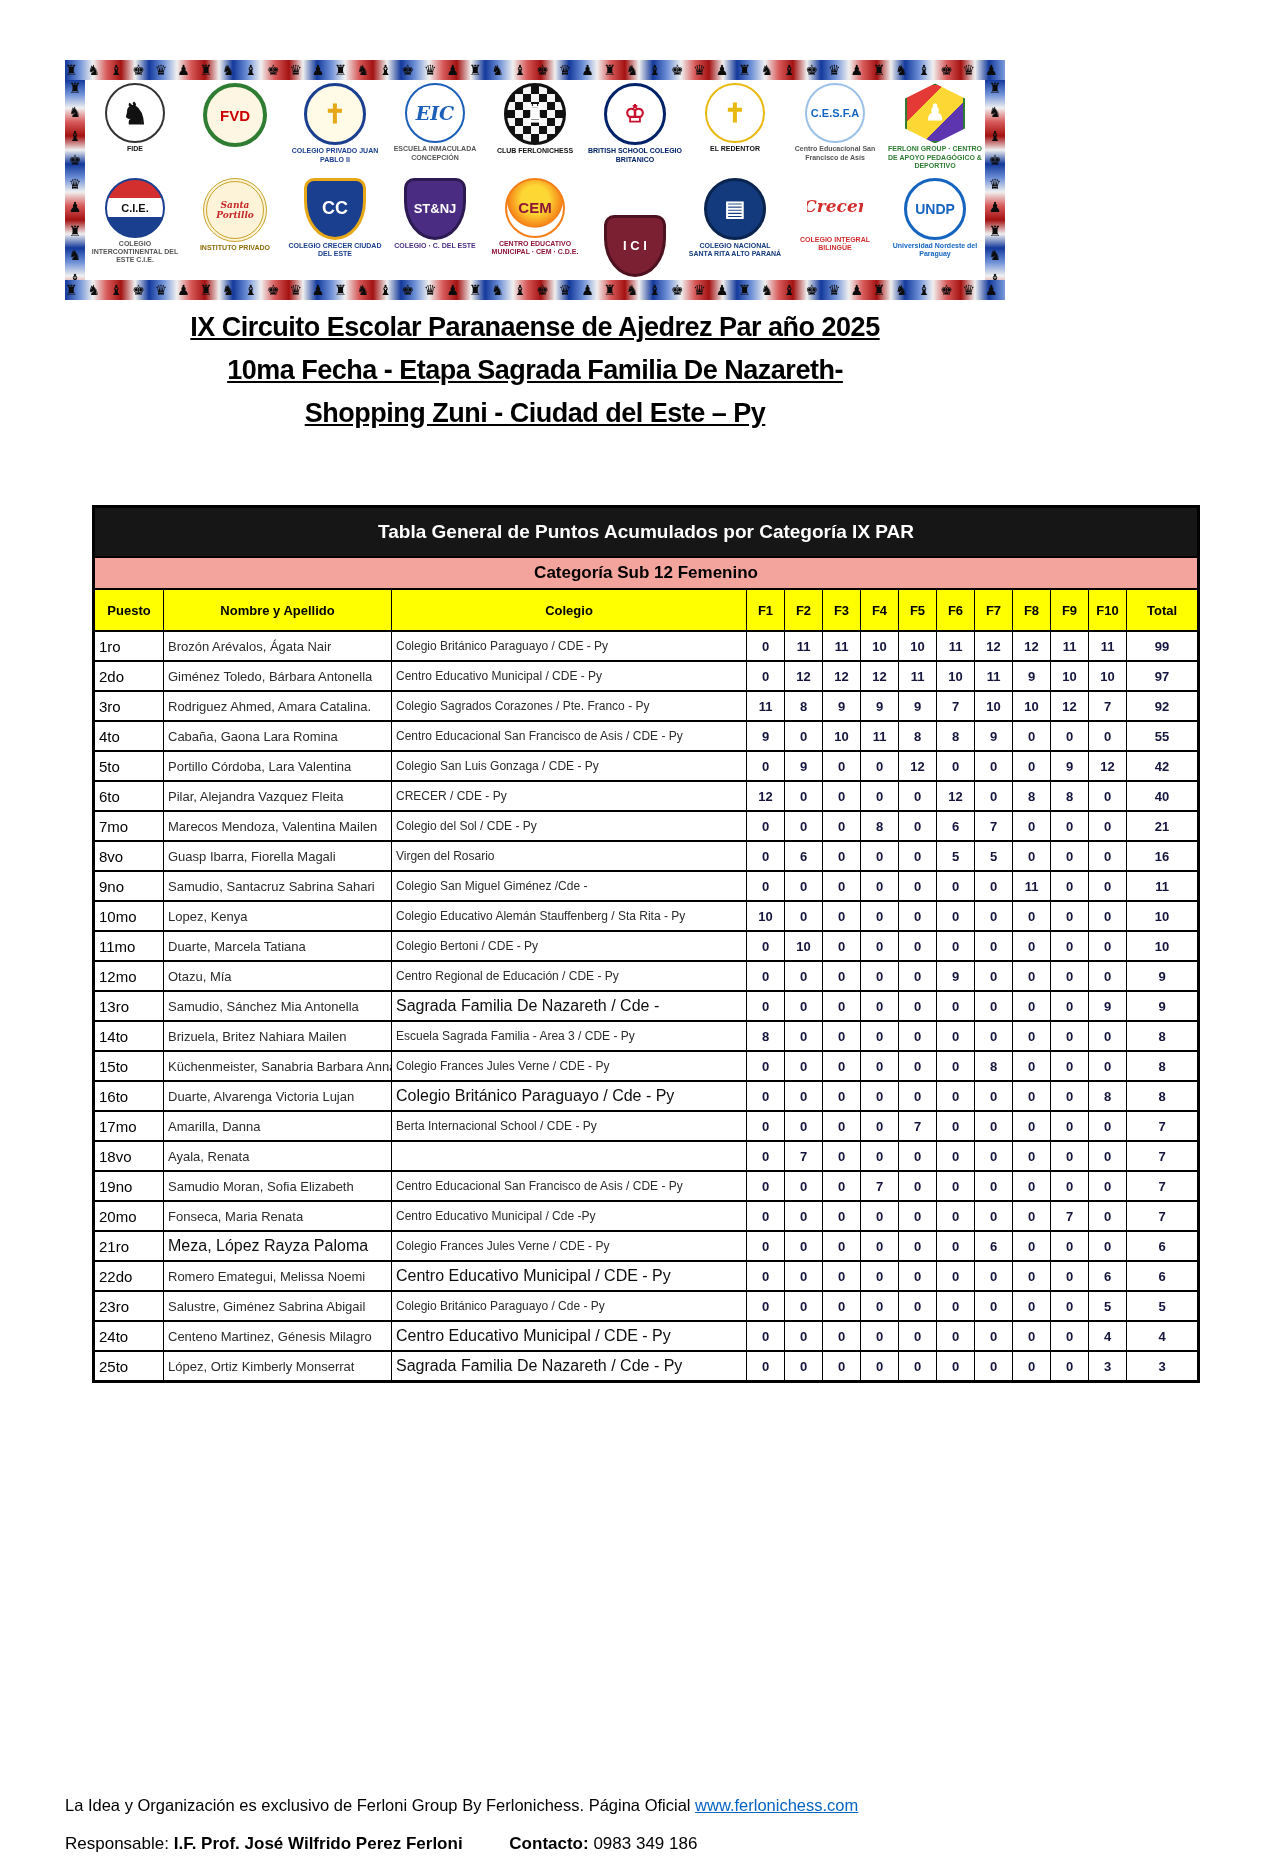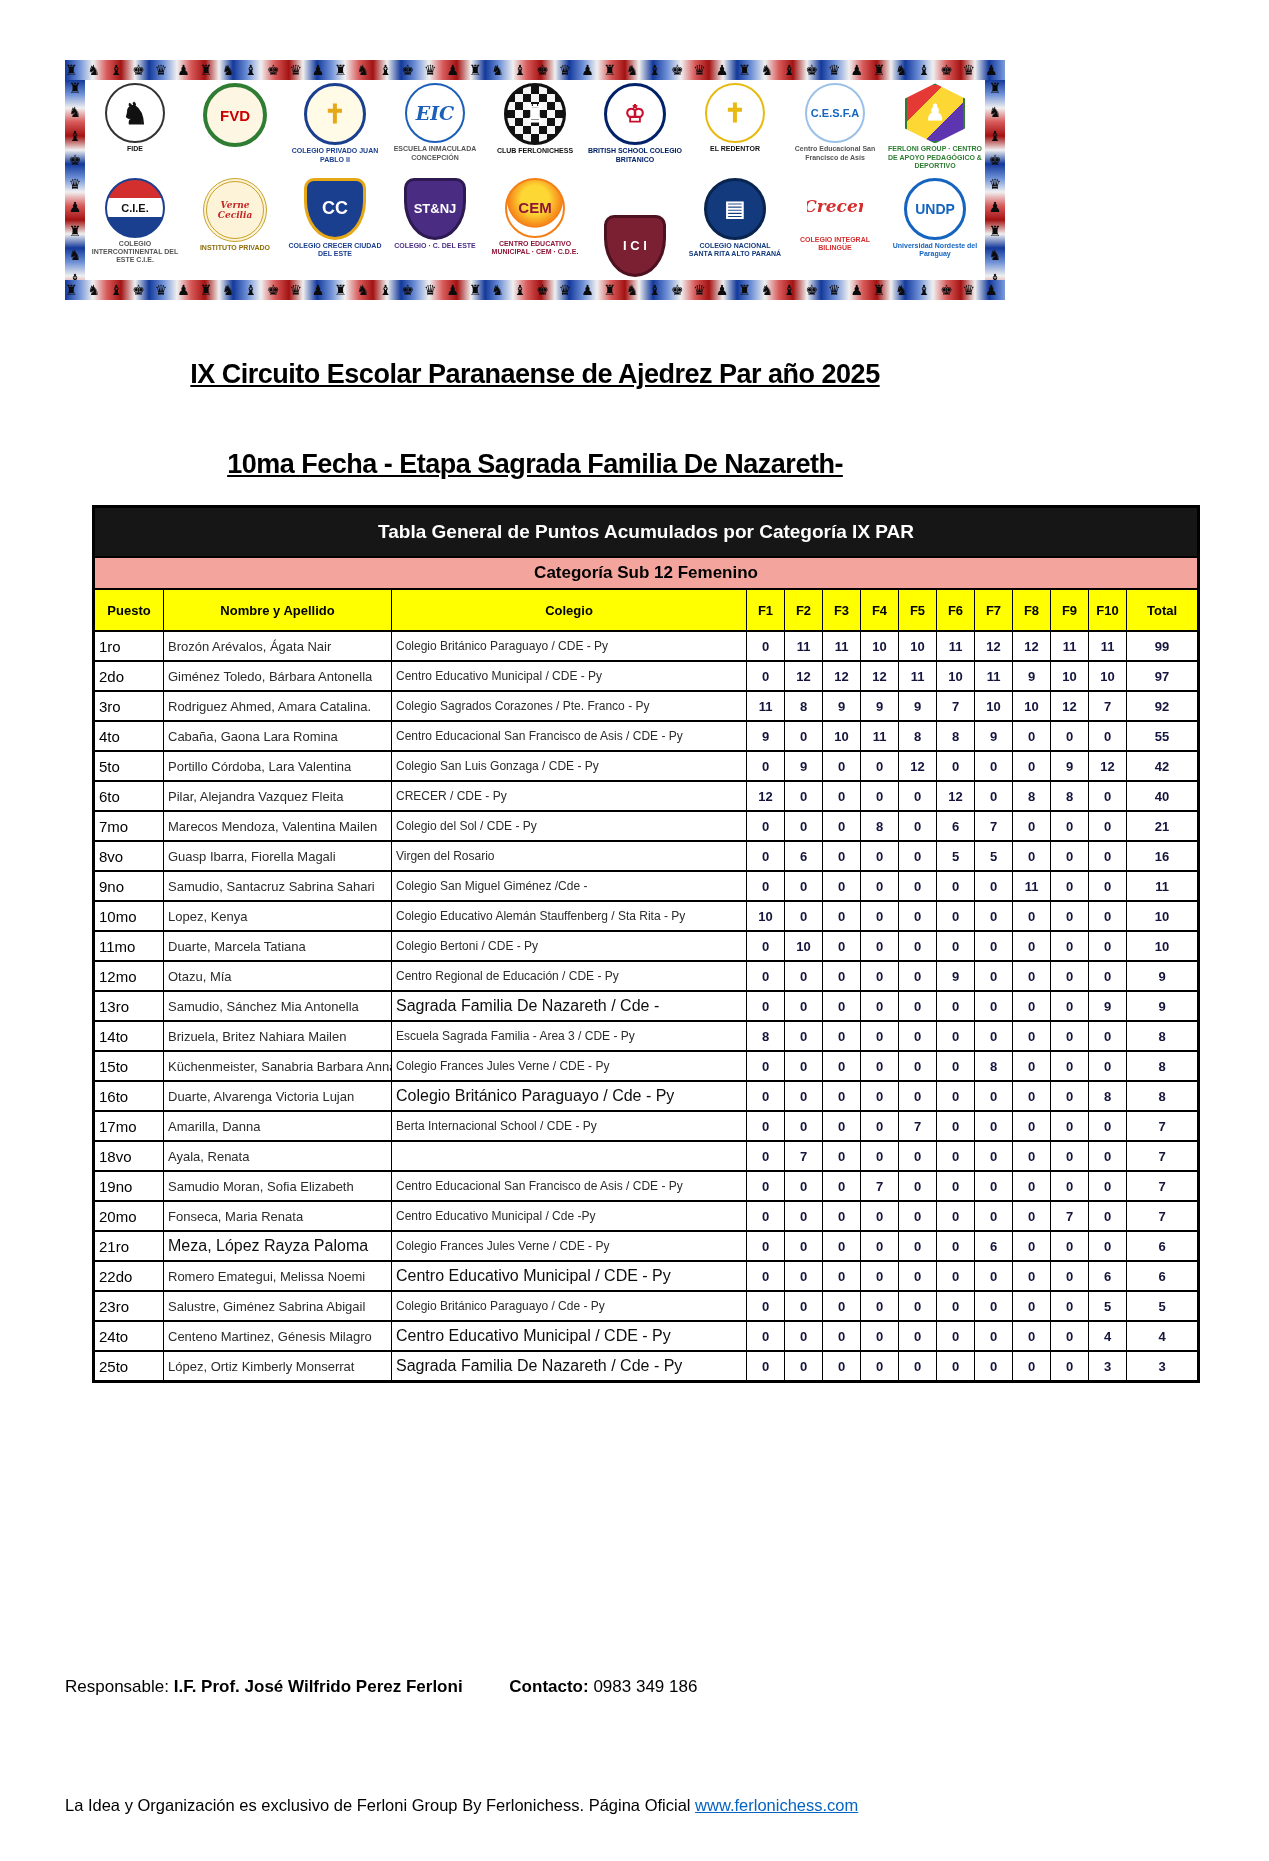--- a/index.html
+++ b/index.html
@@ -26,41 +26,41 @@
   .shape-circle{border-radius:50%;}
   .shape-shield{border-radius:10px 10px 50% 50% / 10px 10px 62% 62%;text-align:right;}
   .shape-hex{clip-path:polygon(50% 0,100% 25%,100% 75%,50% 100%,0 75%,0 25%);}
   .shape-plain{border-radius:0;}
   .logo-cap{font-size:7px;line-height:1.2;text-align:center;font-weight:bold;max-width:96px;}
   .italic{font-style:italic;font-family:"DejaVu Serif",serif;}
 
   
   .titles{position:absolute;left:65px;top:306px;width:940px;text-align:center;}
   .title-line{font-size:27px;font-weight:bold;letter-spacing:-0.5px;line-height:43px;
-     text-decoration:underline;color:#000;margin-top:47px;}
+     text-decoration:underline;color:#000;}
 
   
   .table-wrap{position:absolute;left:65px;top:505px;width:1105px;}
   table.standings{border-collapse:collapse;table-layout:fixed;width:1105px;border:3px solid #000;margin-left:27px;}
   table.standings td,table.standings th{border-left:1px solid #000;border-right:1px solid #000;
      border-top:2px solid #000;border-bottom:2px solid #000;padding:0 4px;overflow:hidden;
      white-space:nowrap;}
   .row-title td{background:#161616;color:#fff;font-weight:bold;font-size:19px;height:48px;
      text-align:center;letter-spacing:0;}
   .row-cat td{background:#F2A49D;color:#000;font-weight:bold;font-size:17px;height:30px;text-align:center;}
   .row-head th{background:#FFFF00;color:#000;font-weight:bold;font-size:13px;height:40px;text-align:center;}
   tbody.body-rows td{height:28px;}
   td.pos{font-weight:normal;font-size:15px;color:#000;}
   td.nm{font-size:13px;color:#2b2b2b;text-align:left;}
   td.cg{font-size:12px;color:#2b2b2b;text-align:left;}
   td.num,td.tot{font-weight:bold;text-align:center;font-size:13px;color:#14143c;}
   .lg{font-size:16px !important;color:#0e0e0e !important;}
 
   
-  .footer-line1{position:absolute;left:65px;top:1677px;font-size:17px;color:#000;}
+  .footer-line1{position:absolute;left:65px;top:1834px;font-size:17px;color:#000;}
   .footer-line1 b{font-weight:bold;}
   .footer-gap{display:inline-block;width:42px;}
   .footer-line2{position:absolute;left:65px;top:1796px;font-size:16.5px;color:#000;}
   a.site-link{color:#0563C1;text-decoration:underline;}
 </style>
 </head>
 <body>
 
 <div class="page">
 
@@ -114,21 +114,21 @@
             <div class="logo-badge shape-hex" style="background: linear-gradient(135deg, rgb(229, 57, 53) 0px, rgb(229, 57, 53) 33%, rgb(253, 216, 53) 0px, rgb(253, 216, 53) 66%, rgb(94, 53, 177) 0px, rgb(94, 53, 177) 100%); color: rgb(255, 255, 255); border: 2px solid rgb(46, 125, 50); font-size: 22px;">♟</div>
             <div class="logo-cap" style="color: rgb(46, 125, 50);">FERLONI GROUP · CENTRO DE APOYO PEDAGÓGICO &amp; DEPORTIVO</div>
           </div>
         </div>
       <div class="logo-row" id="logos-row2">
           <div class="logo">
             <div class="logo-badge shape-circle" style="background: linear-gradient(rgb(211, 47, 47) 0px, rgb(211, 47, 47) 33%, rgb(255, 255, 255) 0px, rgb(255, 255, 255) 66%, rgb(27, 63, 143) 0px, rgb(27, 63, 143) 100%); color: rgb(17, 17, 17); border: 2px solid rgb(27, 63, 143); font-size: 11px;">C.I.E.</div>
             <div class="logo-cap" style="color: rgb(85, 85, 85);">COLEGIO INTERCONTINENTAL DEL ESTE C.I.E.</div>
           </div>
           <div class="logo">
-            <div class="logo-badge shape-circle italic" style="background: rgb(253, 243, 216); color: rgb(198, 40, 40); border: 4px double rgb(201, 162, 39); font-size: 9px;">Verne Cecilia</div>
+            <div class="logo-badge shape-circle italic" style="background: rgb(253, 243, 216); color: rgb(198, 40, 40); border: 4px double rgb(201, 162, 39); font-size: 9px;">Santa Portillo</div>
             <div class="logo-cap" style="color: rgb(141, 110, 8);">INSTITUTO PRIVADO</div>
           </div>
           <div class="logo">
             <div class="logo-badge shape-shield" style="background: rgb(27, 63, 143); color: rgb(255, 255, 255); border: 3px solid rgb(230, 168, 23); font-size: 18px;">CC</div>
             <div class="logo-cap" style="color: rgb(27, 63, 143);">COLEGIO CRECER CIUDAD DEL ESTE</div>
           </div>
           <div class="logo">
             <div class="logo-badge shape-shield" style="background: rgb(74, 45, 130); color: rgb(255, 255, 255); border: 3px solid rgb(45, 26, 82); font-size: 13px;">ST&amp;NJ</div>
             <div class="logo-cap" style="color: rgb(74, 45, 130);">COLEGIO · C. DEL ESTE</div>
           </div>

